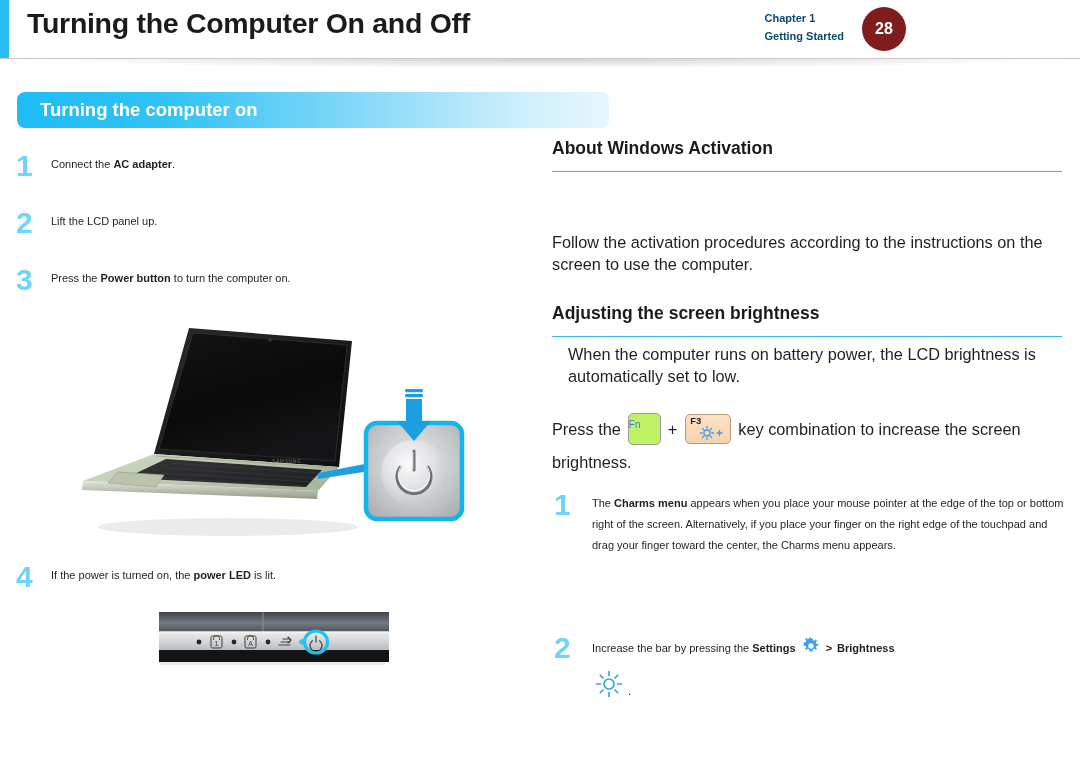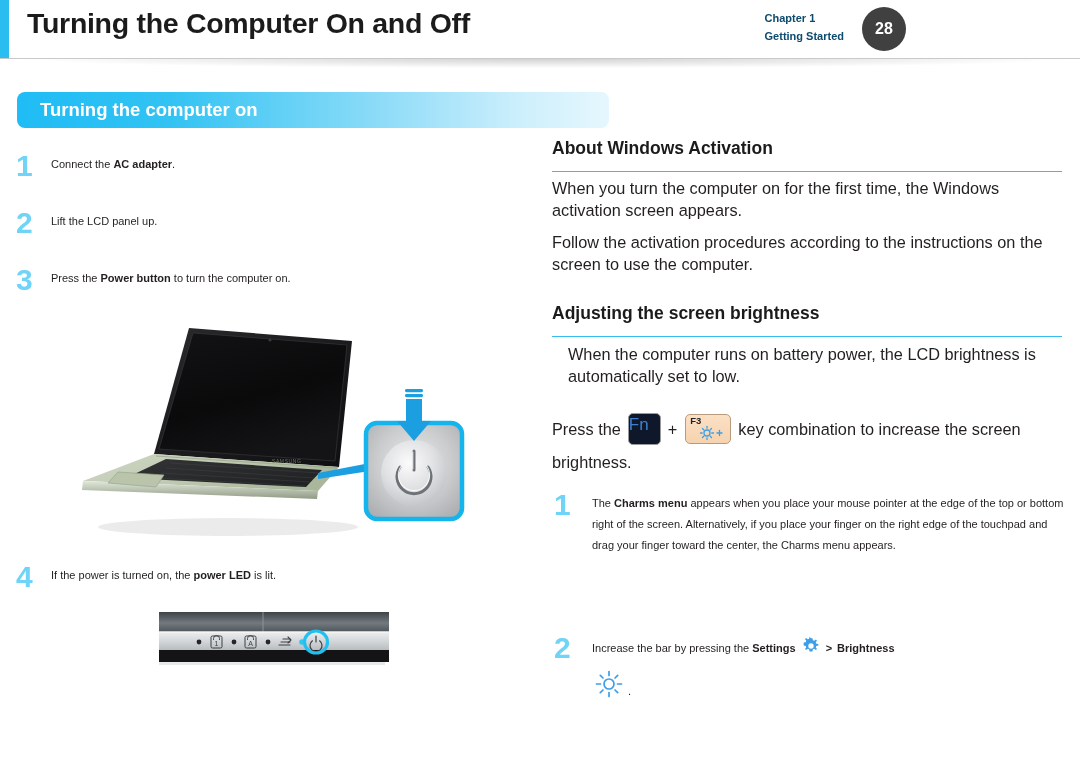--- a/index.html
+++ b/index.html
@@ -53,21 +53,21 @@
     color: #0c4a6e;
     font-weight: bold;
     font-size: 11px;
     line-height: 17.5px;
   }
   #page-number-badge {
     position: absolute;
     right: 10px; top: 7px;
     width: 44px; height: 44px;
     border-radius: 50%;
-    background: #404040;
+    background: #7f1d1d;
     color: #ffffff;
     font-size: 16px;
     font-weight: bold;
     display: flex;
     align-items: center;
     justify-content: center;
   }
 
   
   #section-bar {
@@ -178,23 +178,23 @@
     display: inline-flex;
     align-items: center;
     justify-content: center;
     position: relative;
     border-radius: 5px;
     border: 1px solid #9a9a9a;
     vertical-align: middle;
   }
   #key-fn {
     width: 31px; height: 30px;
-    background: #0f172a;
+    background: #bef264;
     color: #3f7fd0;
-    font-size: 17px;
+    font-size: 10px;
     margin: 0 7px;
   }
   #key-f3 {
     width: 44px; height: 28px;
     background: linear-gradient(to bottom, #fbe0c4 0%, #f6d3b0 100%);
     border-color: #b89a7c;
     margin: 0 7px 0 8px;
   }
   #key-f3-label {
     position: absolute;
@@ -406,21 +406,20 @@
       </g>
 
       <ellipse cx="161" cy="32" rx="11.5" ry="11" fill="none" stroke="#22c0f0" stroke-width="3.2"></ellipse>
     </svg>
   </div>
 </div>
 
 <div id="right-column">
 
   <div class="sub-heading" id="heading-activation">About Windows Activation</div>
-  <div class="body-para" id="para-activation-1">When you turn the computer on for the first time, the Windows activation screen appears.</div>
   <div class="body-para" id="para-activation-2">Follow the activation procedures according to the instructions on the screen to use the computer.</div>
 
   <div class="sub-heading" id="heading-brightness">Adjusting the screen brightness</div>
   <div class="body-para" id="para-brightness">When the computer runs on battery power, the LCD brightness is automatically set to low.</div>
 
   <div id="press-key-line">
     <div id="press-key-row">
       <span>Press the</span>
       <span class="keycap" id="key-fn">
         <span>Fn</span>

